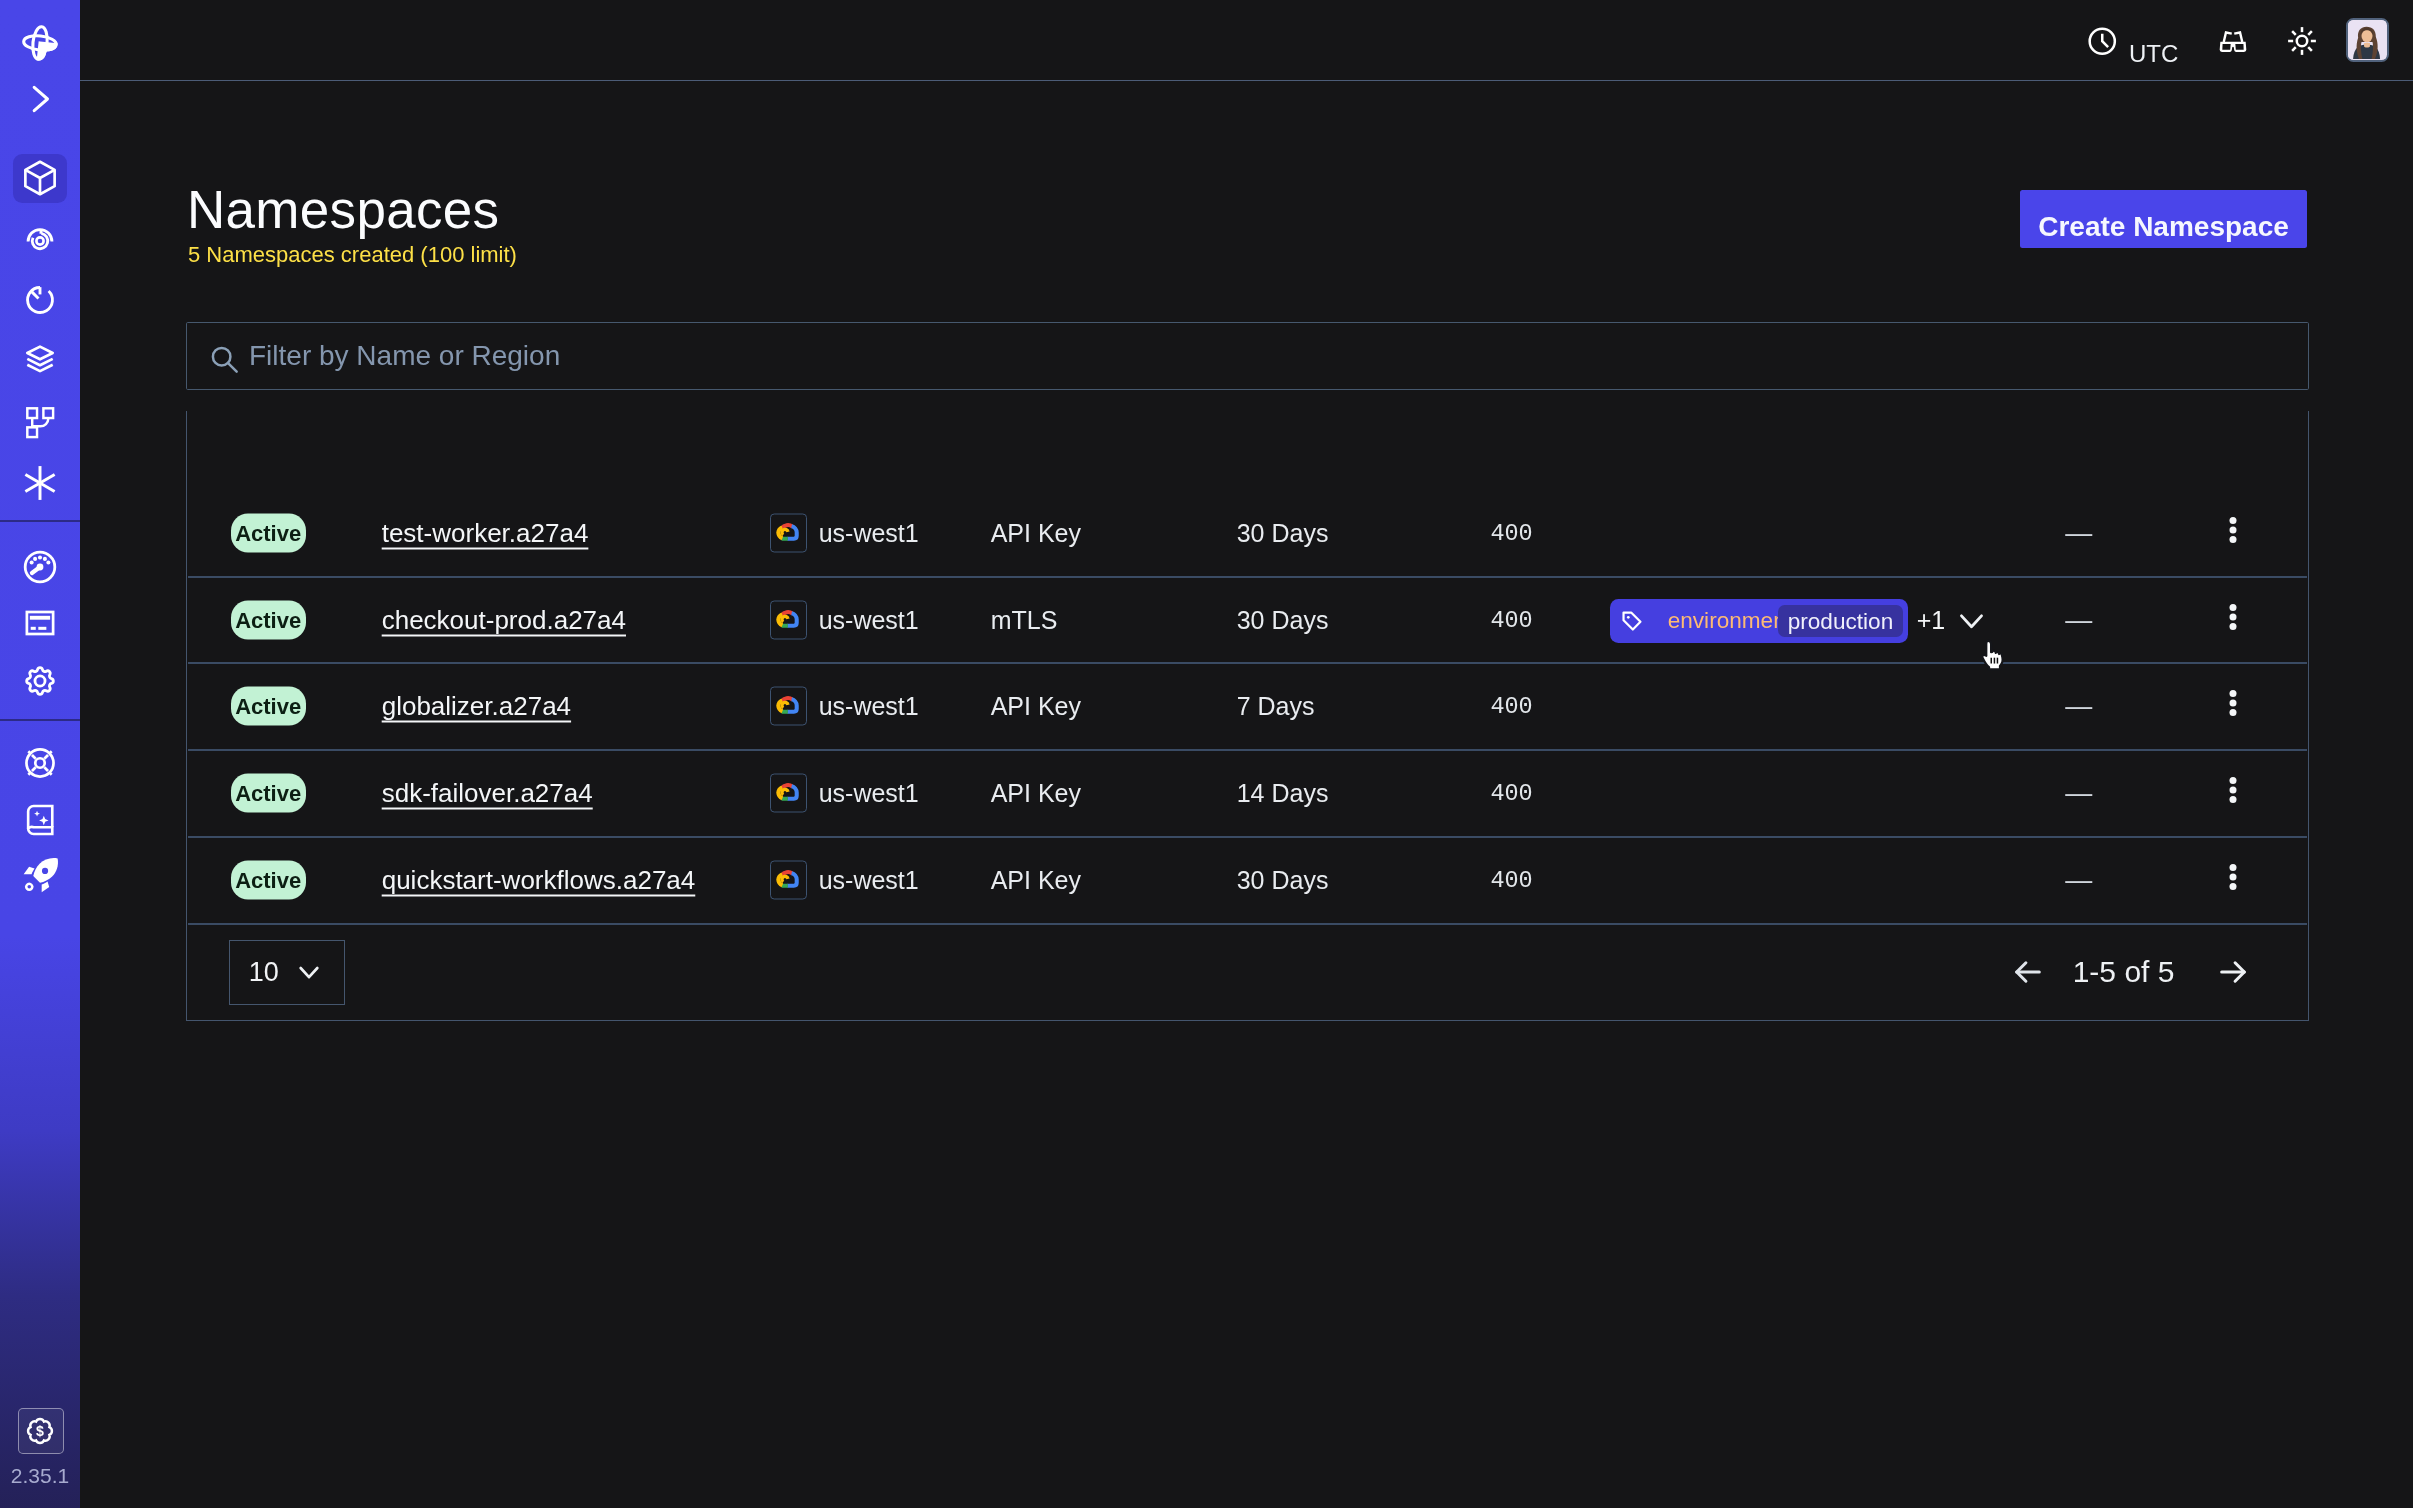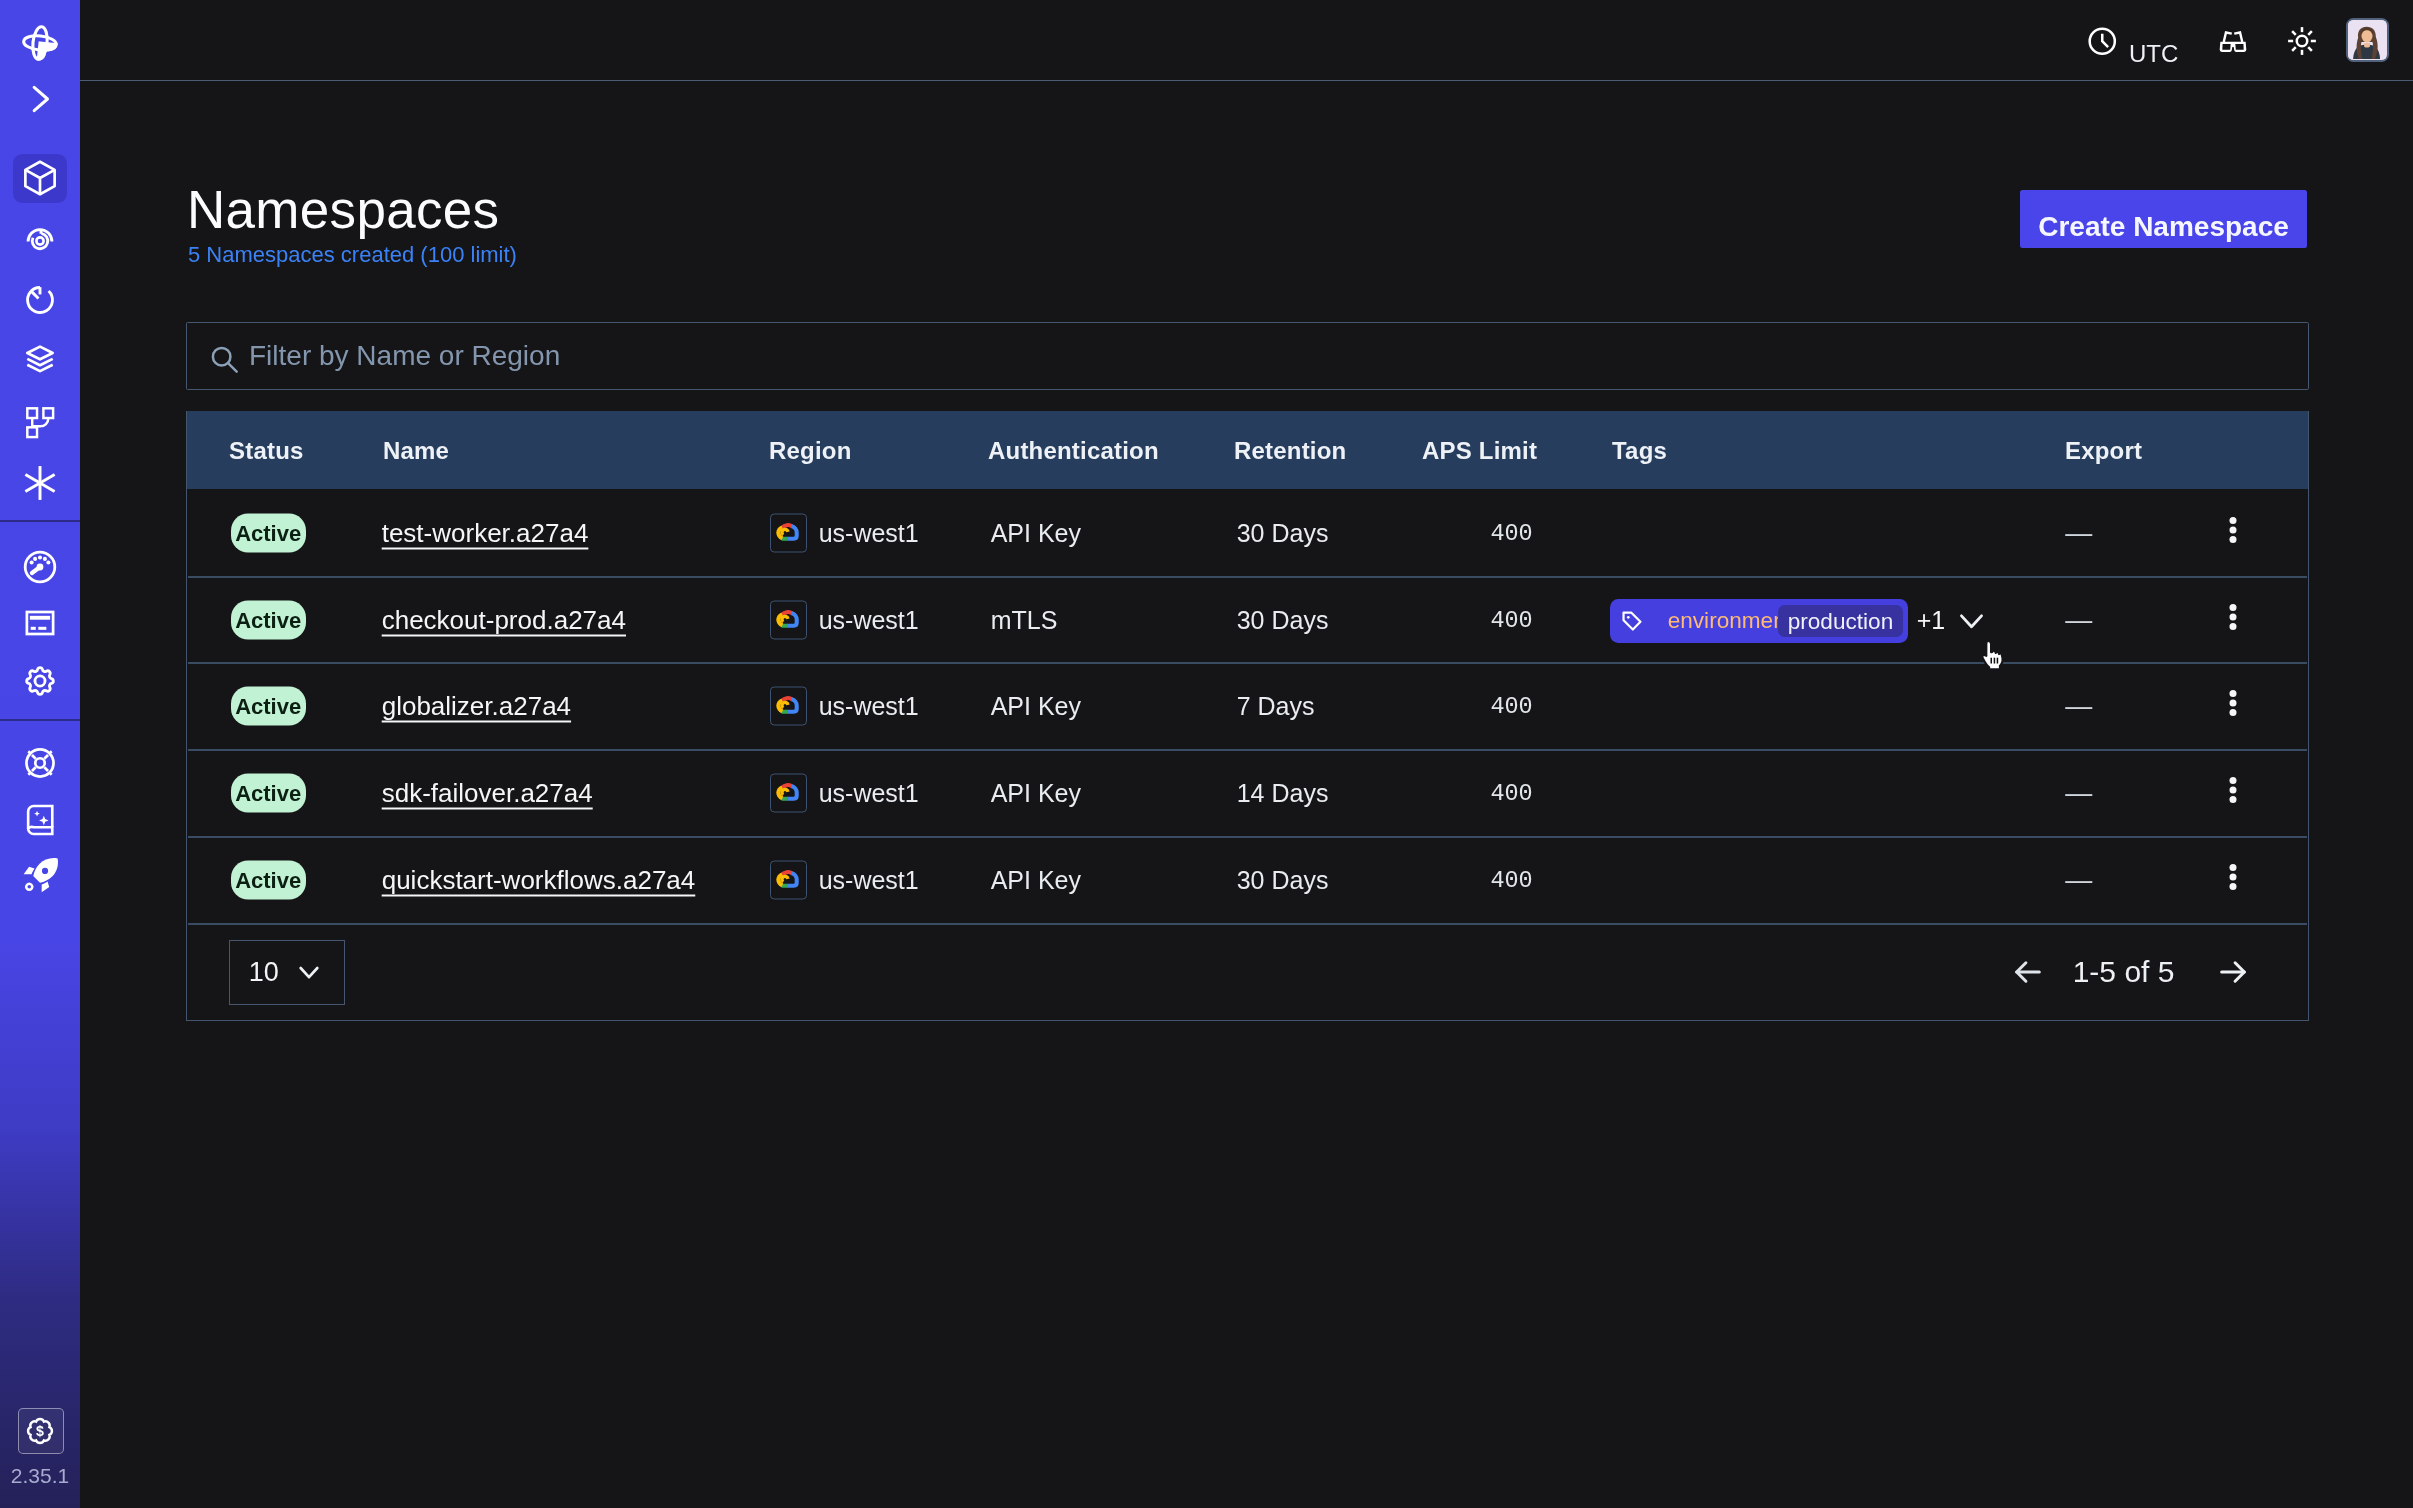--- a/index.html
+++ b/index.html
@@ -12,21 +12,21 @@
   .sdiv { position:absolute; left:0; width:80px; height:1.7px; background:rgba(15,15,40,0.5); }
   #selbox { position:absolute; left:13.4px; top:154px; width:54px; height:49px; background:#3d38cc; border-radius:9.2px; }
   #usagebox { position:absolute; left:17.6px; top:1408px; width:46px; height:46px; border:1.7px solid rgba(255,255,255,0.45); border-radius:5px; background:rgba(255,255,255,0.05); }
   #version { position:absolute; left:0; top:1464px; width:80px; text-align:center; font-size:21px; color:#a7abcf; }
   
   #topbar { position:absolute; left:80px; top:0; width:2333px; height:81px; background:#151517; border-bottom:1.7px solid #4c5c77; }
   #utc { position:absolute; left:2129px; top:0; height:80px; line-height:80px; font-size:24px; color:#eef1f5;margin-top:14px; }
   #avatar { position:absolute; left:2346px; top:18.4px; width:43px; height:44px; border:2.5px solid #51627c; border-radius:7.5px; background:#e9e1f2; overflow:hidden; }
   
   #h1 { position:absolute; left:187px; top:179px; font-size:53px; font-weight:500; color:#fbfcfe; letter-spacing:0.3px; }
-  #sub { position:absolute; left:188px; top:242px; font-size:22px; color:#3b82f6; }
+  #sub { position:absolute; left:188px; top:242px; font-size:22px; color:#fde047; }
   #createbtn { position:absolute; left:2020px; top:190px; width:287px; height:58px; background:#4a45ea; border-radius:2.5px;
     color:#f6f7fe; font-size:28px; font-weight:700; text-align:center; line-height:73px; }
   
   #search { position:absolute; left:186px; top:322px; width:2123px; height:68px; border:1.7px solid #46586e; border-radius:1.7px; }
   #search .ph { position:absolute; left:62px; top:0; height:65px; line-height:65px; font-size:28px; color:#8496ae; }
   
   #table { position:absolute; left:186px; top:411px; width:2123px; height:610px; }
   #tborder { position:absolute; left:0; top:0; width:2123px; height:610px; border:1.7px solid #44556e; border-top:none; }
   #thead { position:absolute; left:0; top:0; width:2123px; height:78px; background:#273d5e; }
   .th { position:absolute; top:0; height:78px; line-height:80px; font-size:24px; font-weight:700; color:#eef2f6; letter-spacing:0.2px; }
@@ -221,30 +221,20 @@
 <div id="sub">5 Namespaces created (100 limit)</div>
 <div id="createbtn">Create Namespace</div>
 <div id="search">
     <svg style="position:absolute;left:22.6px;top:22px" width="30" height="30" viewBox="0 0 36 36">
 <circle cx="14" cy="14" r="10.5" fill="none" stroke="#8ba0b7" stroke-width="3"></circle>
 <line x1="22" y1="22" x2="32" y2="32" stroke="#8ba0b7" stroke-width="3" stroke-linecap="round"></line>
     </svg>
     <div class="ph">Filter by Name or Region</div>
   </div>
 <div id="table">
-  <div id="thead">
-    <div class="th" style="left:43px">Status</div>
-    <div class="th" style="left:197px">Name</div>
-    <div class="th" style="left:583px">Region</div>
-    <div class="th" style="left:802px">Authentication</div>
-    <div class="th" style="left:1048px">Retention</div>
-    <div class="th" style="left:1236px">APS Limit</div>
-    <div class="th" style="left:1426px">Tags</div>
-    <div class="th" style="left:1879px">Export</div>
-  </div>
   <div class="row" style="top:78px">
     <div class="badge">Active</div>
     <div class="cell name" style="left:194px">test-worker.a27a4</div>
     <div class="gcpbox">
         <svg width="28.5" height="23.5" viewBox="0 0 36 30">
 <g fill="none" stroke-linecap="butt">
 <path stroke="#EA4335" stroke-width="5.2" d="M9.7 10.0 A 9.6 9.6 0 0 1 23.3 7.7"></path>
 <path stroke="#4285F4" stroke-width="5.2" d="M22.3 7.4 A 8.2 8.2 0 0 1 28.8 15.4 L 28.8 19.6 Q 28.8 23.2 25.2 23.2 L 16.8 23.2"></path>
 <path stroke="#34A853" stroke-width="5.2" d="M17.4 23.2 L 9.6 23.2"></path>
 <path stroke="#FBBC05" stroke-width="5.2" d="M10.5 22.9 Q 5.6 20.8 5.3 15.6 A 7.8 7.8 0 0 1 10.3 8.9"></path>

